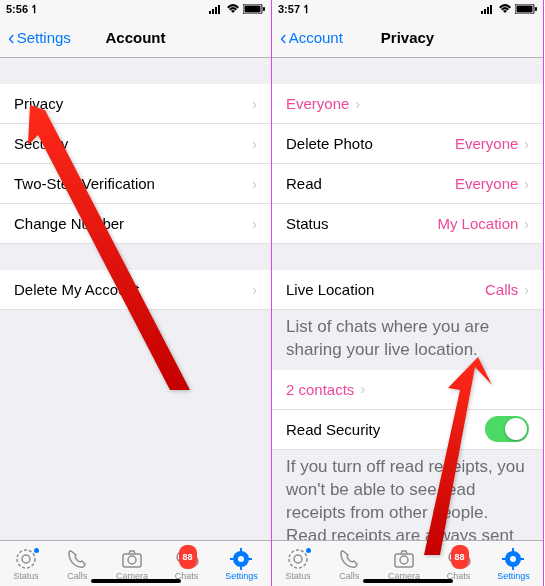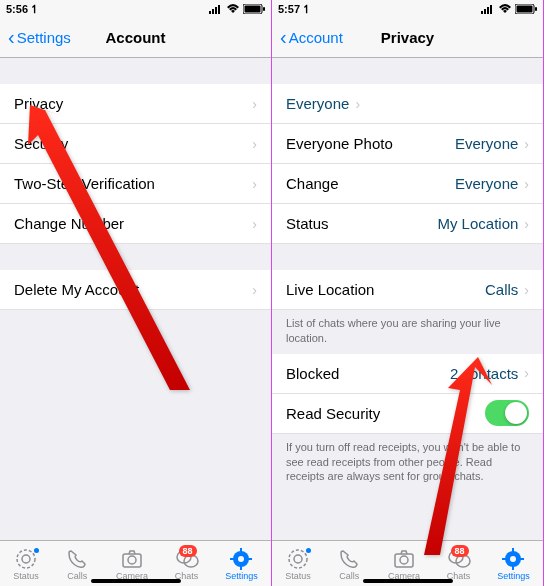--- a/index.html
+++ b/index.html
@@ -11,30 +11,30 @@
 .status-right{display:flex;align-items:center;gap:3px;}
 .nav-bar{height:40px;background:#f7f7f8;border-bottom:1px solid #b3b3b6;display:flex;align-items:center;position:relative;padding:0 8px;}
 .back-btn{display:flex;align-items:center;color:#007aff;font-size:15px;gap:2px;}
 .back-chevron{font-size:20px;font-weight:300;}
 .nav-title{position:absolute;left:50%;transform:translateX(-50%);font-size:15px;font-weight:600;color:#000;}
 .content{flex:1;overflow-y:auto;}
 .group-spacer{height:26px;}
 .row{height:40px;background:#fff;border-bottom:1px solid #e0e0e2;display:flex;align-items:center;padding:0 14px;position:relative;}
 .row:first-of-type{border-top:1px solid #e0e0e2;}
 .row-label{font-size:15px;color:#000;flex:1;}
-.row-value{font-size:15px;color:#0c4a6e;margin-right:6px;}
+.row-value{font-size:15px;color:#ec4899;margin-right:6px;}
 .chevron{color:#c7c7cc;font-size:14px;}
-.footer-note{font-size:11px;color:#6d6d72;padding:6px 14px 8px;line-height:1.35;}
+.footer-note{font-size:17px;color:#6d6d72;padding:6px 14px 8px;line-height:1.35;}
 .toggle{width:44px;height:26px;background:#4cd964;border-radius:13px;position:relative;}
 .toggle::after{content:'';position:absolute;width:22px;height:22px;background:#fff;border-radius:50%;top:2px;right:2px;box-shadow:0 1px 3px rgba(0,0,0,0.3);}
 .tab-bar{height:46px;background:#f7f7f8;border-top:1px solid #b3b3b6;display:flex;justify-content:space-around;align-items:center;padding-top:2px;}
 .tab{display:flex;flex-direction:column;align-items:center;gap:1px;color:#8e8e93;font-size:9px;position:relative;}
 .tab.active{color:#007aff;}
 .tab-icon{width:24px;height:22px;display:flex;align-items:center;justify-content:center;}
-.badge{position:absolute;top:-3px;right:2px;background:#ff3b30;color:#fff;font-size:9px;font-weight:600;border-radius:8px;padding:1px 4px;min-width:14px;text-align:center;}
+.badge{position:absolute;top:-3px;right:2px;background:#ff3b30;color:#fff;font-size:9px;font-weight:600;border-radius:8px;padding:7px 4px;min-width:14px;text-align:center;}
 .home-ind{position:absolute;bottom:3px;left:50%;transform:translateX(-50%);width:90px;height:4px;background:#000;border-radius:3px;}
 .arrow{position:absolute;pointer-events:none;z-index:100;}
 .arrow svg{filter:drop-shadow(1px 1px 2px rgba(0,0,0,0.25));}
 .dot-blue{width:5px;height:5px;background:#007aff;border-radius:50%;position:absolute;}
 svg{display:block;}
 </style>
 </head>
 <body>
 
 <div class="phone">
@@ -151,21 +151,21 @@
         </span>
       <span>Settings</span>
     </div>
   </div>
   <div class="home-ind"></div>
 </div>
 
 <div class="phone">
   <div class="status-bar">
     <div class="status-left">
-      <span>5:57</span>
+      <span>3:57</span>
       <span>↿</span>
     </div>
     <div class="status-right">
       <span>
           <svg width="14" height="10">
             <rect x="0" y="7" width="2" height="3" fill="#000"></rect>
             <rect x="3" y="5" width="2" height="5" fill="#000"></rect>
             <rect x="6" y="3" width="2" height="7" fill="#000"></rect>
             <rect x="9" y="1" width="2" height="9" fill="#000"></rect>
           </svg>
@@ -191,43 +191,42 @@
     </div>
     <div class="nav-title">Privacy</div>
   </div>
   <div class="content">
     <div class="group-spacer"></div>
     <div class="row">
       <span class="row-value">Everyone</span>
       <span class="chevron">›</span>
     </div>
     <div class="row">
-      <span class="row-label">Everyone Photo</span>
+      <span class="row-label">Delete Photo</span>
       <span class="row-value">Everyone</span>
       <span class="chevron">›</span>
     </div>
     <div class="row">
-      <span class="row-label">Change</span>
+      <span class="row-label">Read</span>
       <span class="row-value">Everyone</span>
       <span class="chevron">›</span>
     </div>
     <div class="row">
       <span class="row-label">Status</span>
       <span class="row-value">My Location</span>
       <span class="chevron">›</span>
     </div>
     <div class="group-spacer"></div>
     <div class="row">
       <span class="row-label">Live Location</span>
       <span class="row-value">Calls</span>
       <span class="chevron">›</span>
     </div>
     <div class="footer-note">List of chats where you are sharing your live location.</div>
     <div class="row">
-      <span class="row-label">Blocked</span>
       <span class="row-value">2 contacts</span>
       <span class="chevron">›</span>
     </div>
     <div class="row">
       <span class="row-label">Read Security</span>
       <div class="toggle"></div>
     </div>
     <div class="footer-note">If you turn off read receipts, you won't be able to see read receipts from other people. Read receipts are always sent for group chats.</div>
   </div>
   <div class="tab-bar">

